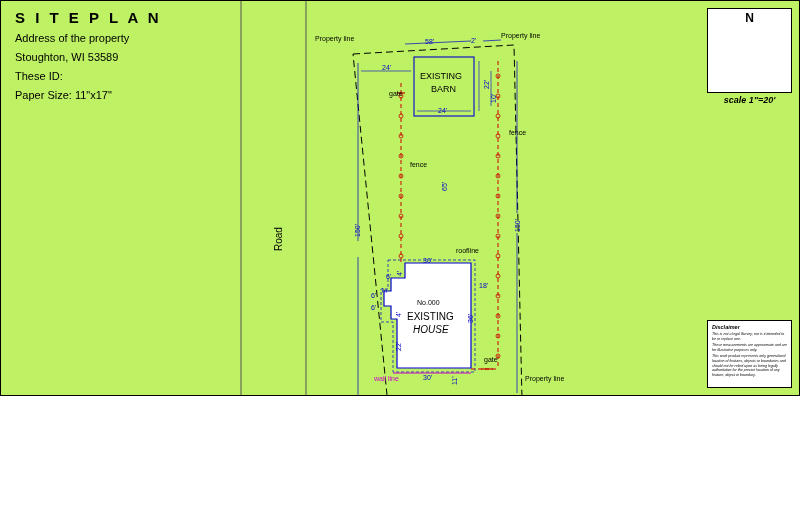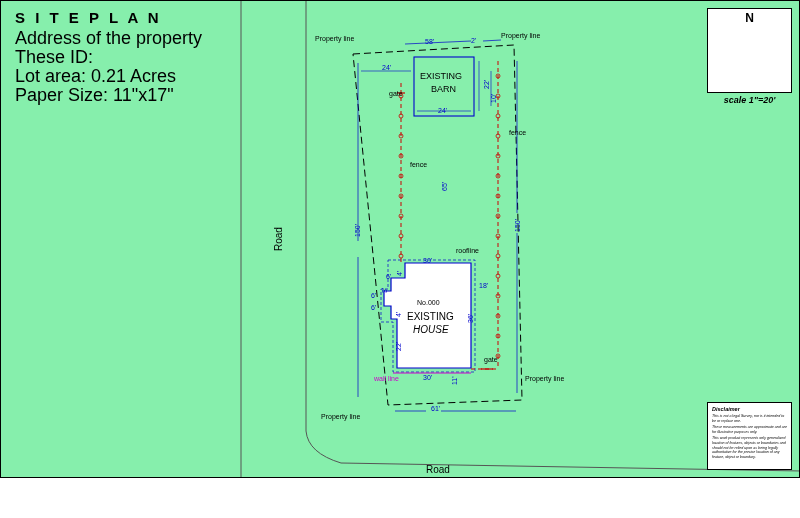--- a/index.html
+++ b/index.html
@@ -6,22 +6,22 @@
     margin: 0;
     padding: 0;
     background: #ffffff;
   }
   body {
     font-family: "Liberation Sans", sans-serif;
   }
   #page {
     position: relative;
     width: 800px;
-    height: 478px;
-    background: #86efac;
+    height: 396px;
+    background: #bef264;
     border: 1px solid #000000;
     box-sizing: border-box;
     overflow: hidden;
     padding-left: 20px;
   }
   svg.layer {
     position: absolute;
     left: 0;
     top: 0;
     width: 800px;
@@ -35,21 +35,21 @@
     width: 215px;
   }
   #site-plan-title {
     font-size: 15px;
     letter-spacing: 3px;
     font-weight: bold;
     color: #000;
     margin-bottom: 3px;
   }
   .title-line {
-    font-size: 18px;
+    font-size: 11px;
     color: #000;
     line-height: 19px;
     white-space: nowrap;
   }
   
   #north-box {
     position: absolute;
     right: 7px;
     top: 7px;
     width: 85px;
@@ -211,22 +211,22 @@
       <path d="M 751 44 L 755 44 L 751 78 L 747 44 Z" fill="#888888"></path>
       <circle cx="751" cy="56" r="11" fill="none" stroke="#000000" stroke-width="0.7"></circle>
       <path d="M 737 56 L 765 56 M 751 42 L 751 70" stroke="#000000" stroke-width="0.5"></path>
       <path d="M 742 47 L 760 65 M 760 47 L 742 65" stroke="#000000" stroke-width="0.4"></path>
     </g>
   </svg>
 
   <div id="title-block">
     <div id="site-plan-title">S I T E   P L A N</div>
     <div class="title-line">Address of the property</div>
+    <div class="title-line">Stoughton, WI 53589</div>
     <div class="title-line">These ID:</div>
-    <div class="title-line">Lot area: 0.21 Acres</div>
     <div class="title-line">Paper Size: 11"x17"</div>
   </div>
 
   <div id="north-box">
     <div id="north-letter">N</div>
   </div>
   <div id="scale-note">scale 1"=20'</div>
 
   <div id="disclaimer-box">
     <div id="disclaimer-title">Disclaimer</div>

